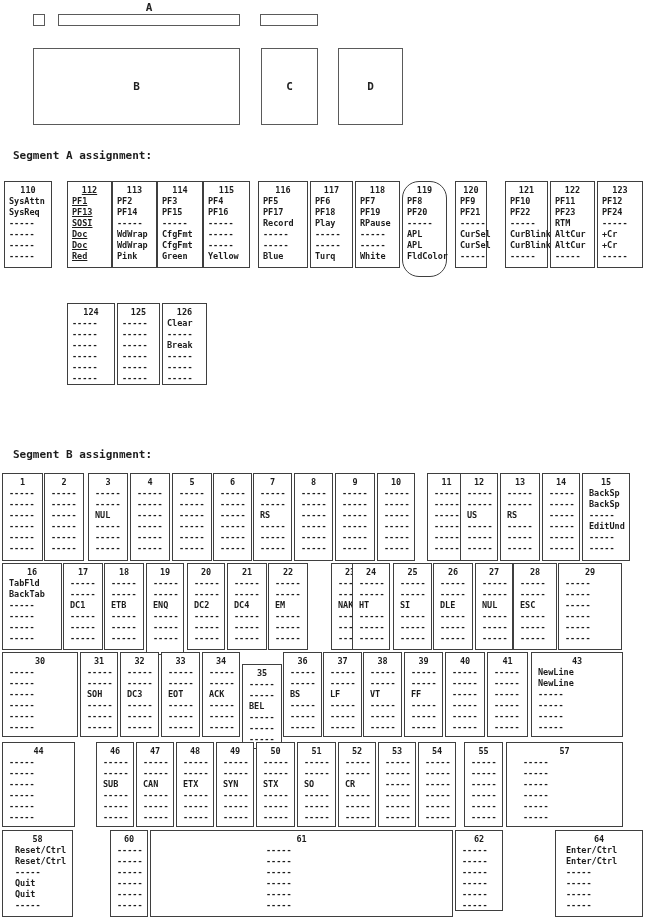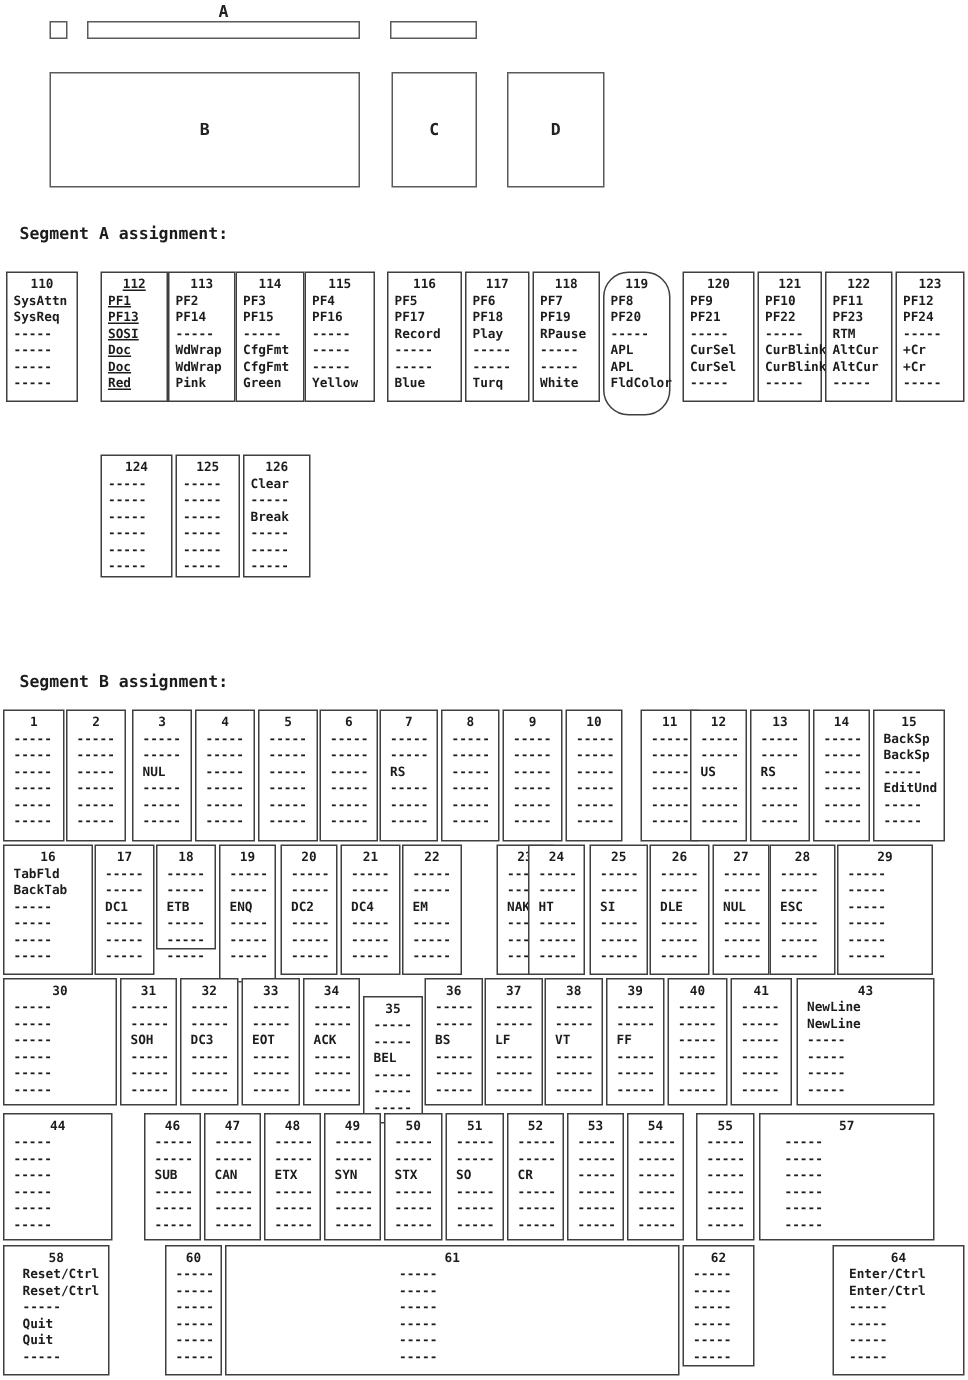--- a/index.html
+++ b/index.html
@@ -118,21 +118,21 @@
       </div>
       <div class="key" style="left: 402px; top: 181px; width: 45px; height: 96px; border-radius: 17px;">
     <div class="knum">119</div>
   <div class="krow">PF8</div>
         <div class="krow">PF20</div>
         <div class="krow">-----</div>
         <div class="krow">APL</div>
         <div class="krow">APL</div>
         <div class="krow">FldColor</div>
       </div>
-      <div class="key" style="left: 455px; top: 181px; width: 48px; height: 87px;">
+      <div class="key" style="left: 455px; top: 181px; width: 32px; height: 87px;">
     <div class="knum">120</div>
   <div class="krow">PF9</div>
         <div class="krow">PF21</div>
         <div class="krow">-----</div>
         <div class="krow">CurSel</div>
         <div class="krow">CurSel</div>
         <div class="krow">-----</div>
       </div>
       <div class="key" style="left: 505px; top: 181px; width: 43px; height: 87px;">
     <div class="knum">121</div>
@@ -338,21 +338,21 @@
       </div>
       <div class="key" style="left: 63px; top: 563px; width: 40px; height: 87px;">
     <div class="knum">17</div>
   <div class="krow">-----</div>
         <div class="krow">-----</div>
         <div class="krow">DC1</div>
         <div class="krow">-----</div>
         <div class="krow">-----</div>
         <div class="krow">-----</div>
       </div>
-      <div class="key" style="left: 104px; top: 563px; width: 40px; height: 70px;">
+      <div class="key" style="left: 104px; top: 563px; width: 40px; height: 87px;">
     <div class="knum">18</div>
   <div class="krow">-----</div>
         <div class="krow">-----</div>
         <div class="krow">ETB</div>
         <div class="krow">-----</div>
         <div class="krow">-----</div>
         <div class="krow">-----</div>
       </div>
       <div class="key" style="left: 146px; top: 563px; width: 38px; height: 92px;">
     <div class="knum">19</div>

